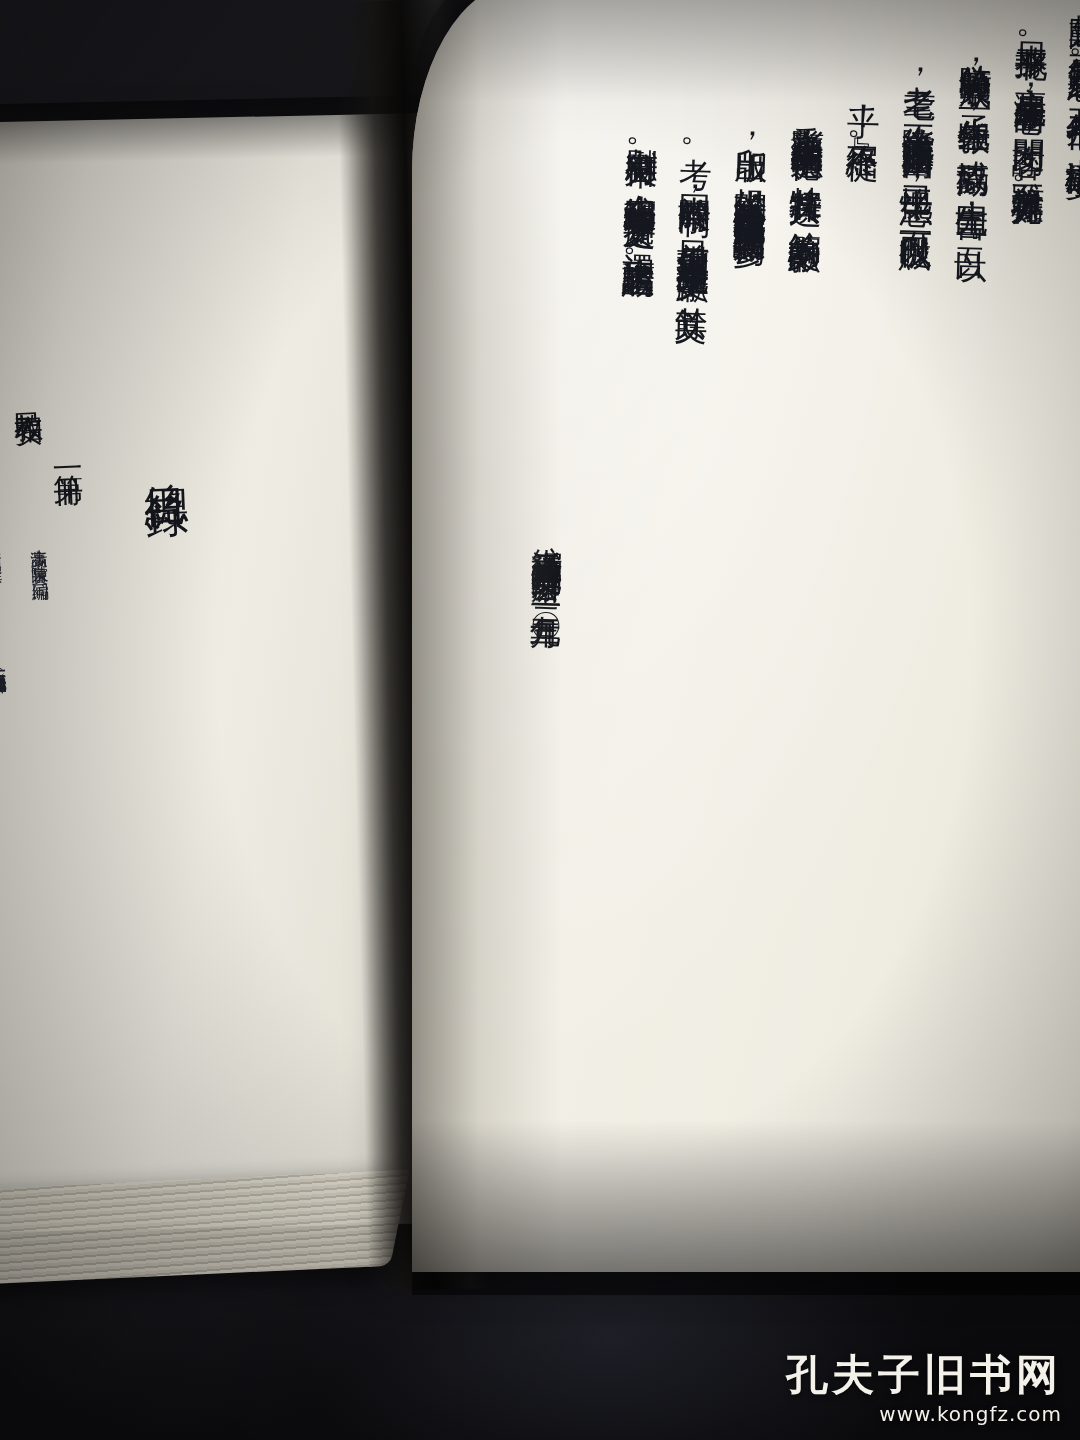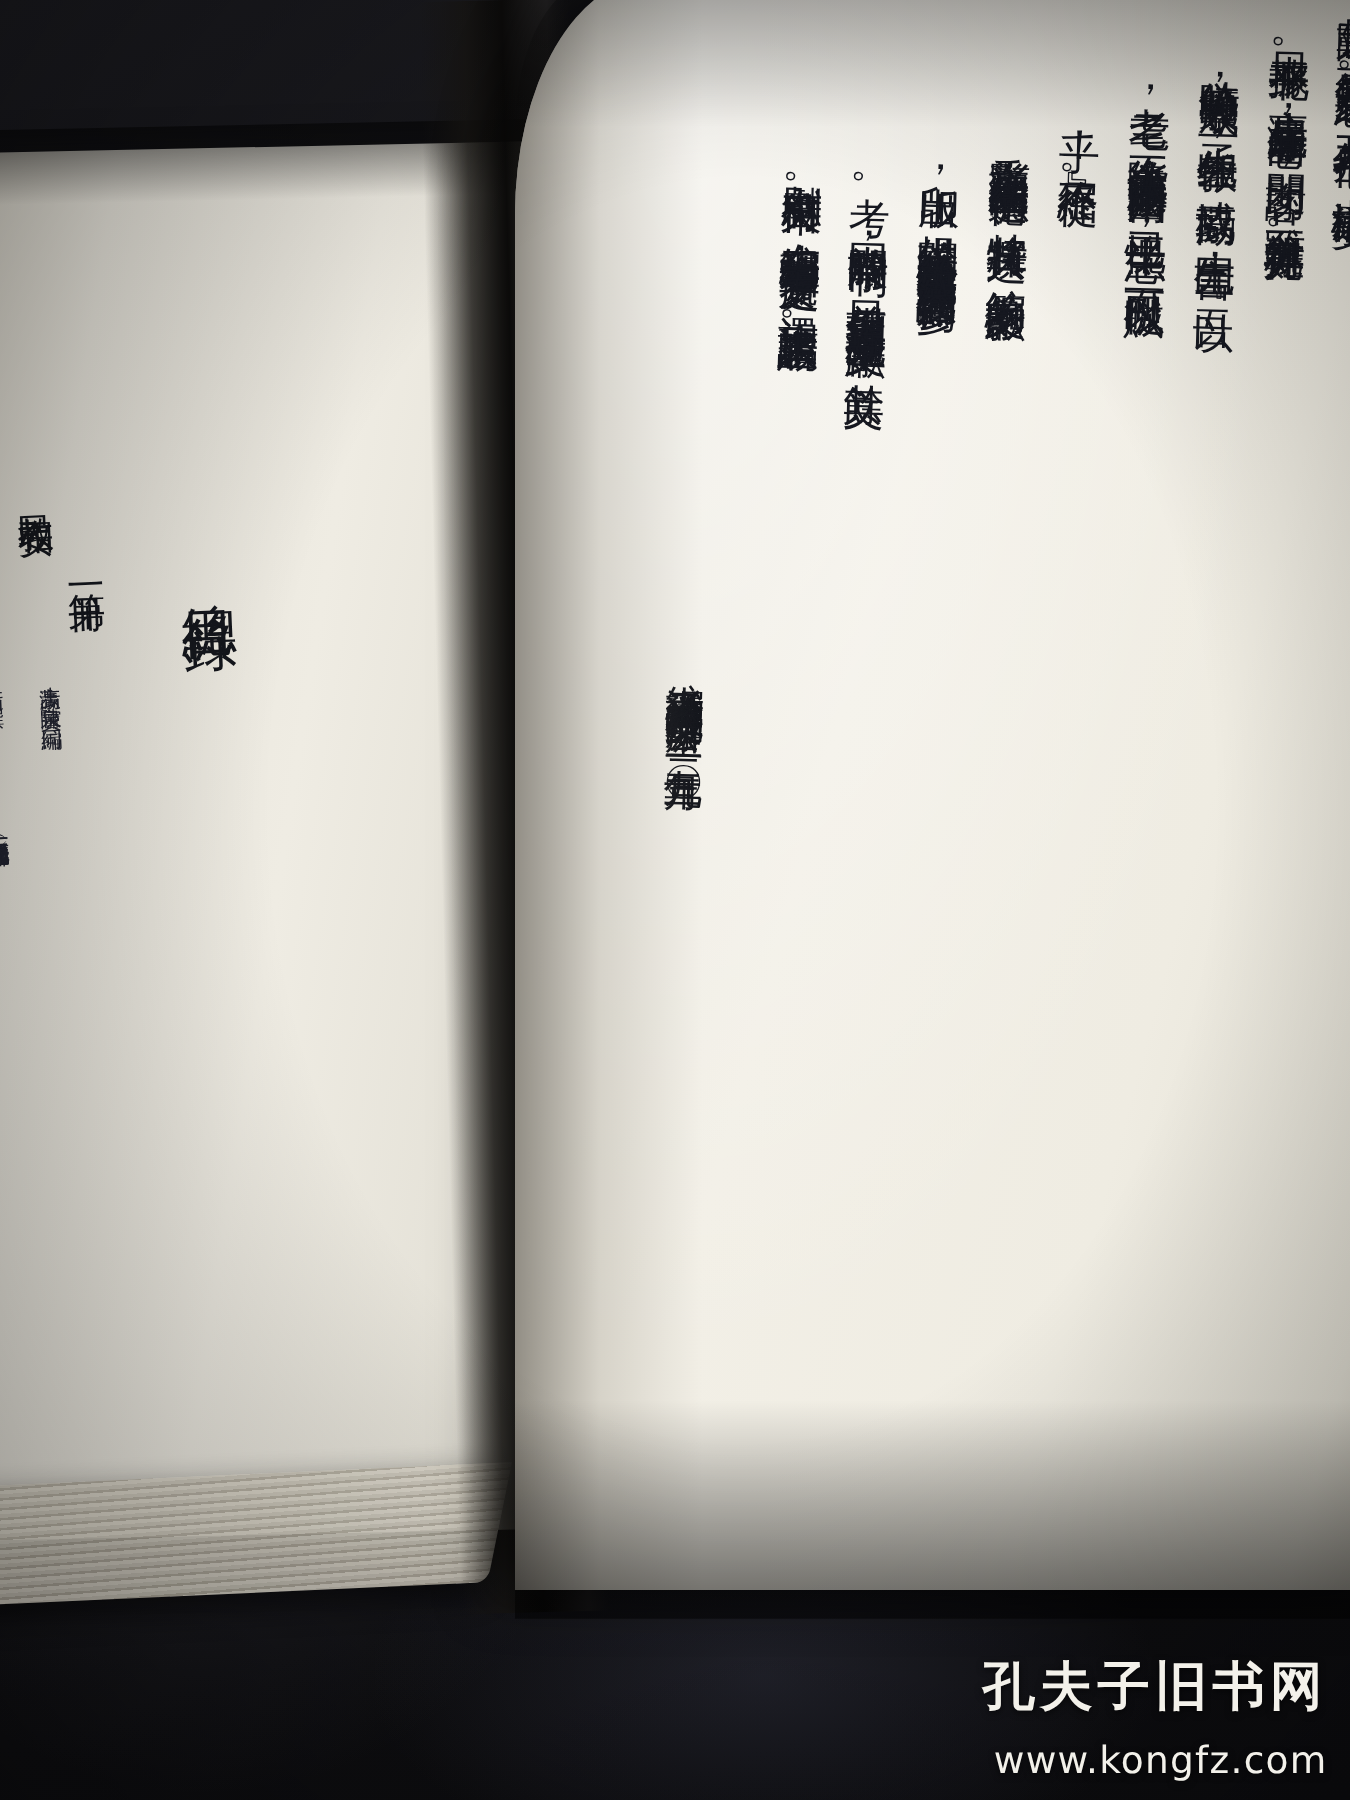--- a/index.html
+++ b/index.html
@@ -230,23 +230,23 @@
     text-shadow: 0 2px 6px rgba(0,0,0,0.65);
     font-family: "DejaVu Sans", sans-serif;
   }
   .wm-cn {
     font-size: 42px;
     letter-spacing: 4px;
     font-weight: 700;
     line-height: 1.1;
   }
   .wm-url {
-    font-size: 30px;
+    font-size: 20px;
     letter-spacing: 1px;
-    margin-top: 19px;
+    margin-top: 4px;
   }
 
   
   .vignette {
     position: absolute;
     inset: 0;
     background: radial-gradient(ellipse at 55% 45%, rgba(0,0,0,0) 45%, rgba(0,0,0,0.38) 100%);
     pointer-events: none;
   }
 </style>

